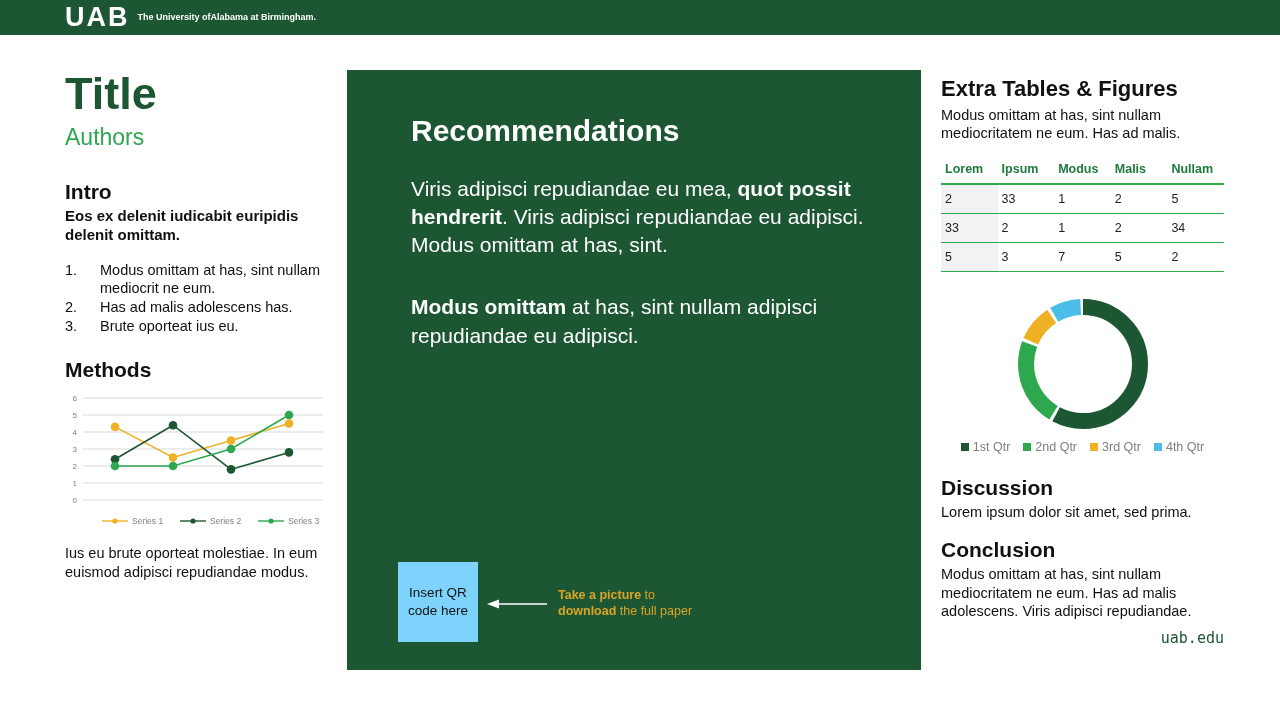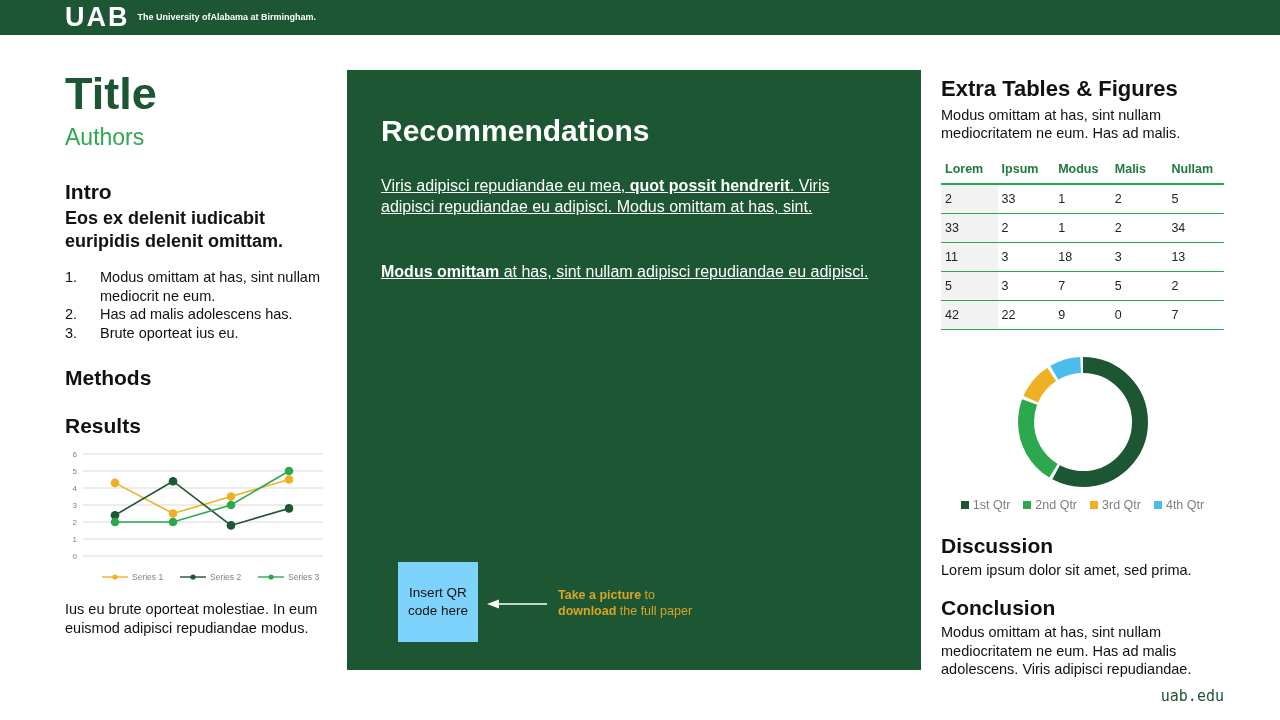--- a/index.html
+++ b/index.html
@@ -12,37 +12,37 @@
   .logo { position:absolute; left:65px; top:4px; display:flex; align-items:center; gap:8px; color:#fff; }
   .logo-mark { font-size:27px; font-weight:800; letter-spacing:2px; line-height:1; }
   .logo-text { display:flex; flex-direction:row; font-size:9px; font-weight:700; line-height:1.25; }
 
   
   .left-col { position:absolute; left:65px; top:70px; width:263px; }
   .title { font-size:45px; font-weight:800; color:#1d5632; line-height:1.05; }
   .authors { margin-top:7px; font-size:23px; color:#2ea84f; }
   h2.sec { font-size:21px; font-weight:800; color:#111; line-height:1.15; }
   .intro-head { margin-top:29px; }
-  .intro-lead { margin-top:3px; font-size:18px; font-weight:700; line-height:1.25; }
+  .intro-lead { margin-top:3px; font-size:15px; font-weight:700; line-height:1.25; }
   ol.num-list { margin-top:16px; list-style:none; counter-reset:item; font-size:14.5px; line-height:1.28; }
   ol.num-list li { position:relative; padding-left:35px; counter-increment:item; }
   ol.num-list li::before { content:counter(item) "."; position:absolute; left:0; }
   .methods-head { margin-top:23px; }
   .methods-body { margin-top:3px; font-size:14.5px; line-height:1.3; }
   .results-head { margin-top:24px; }
   .chart-wrap { margin-top:8px; }
   .closing { margin-top:8px; font-size:14.5px; line-height:1.3; }
 
   
   .center-panel { position:absolute; left:347px; top:70px; width:574px; height:600px;
     background:#1d5632; color:#fff; }
-  .center-inner { position:absolute; left:34px; top:44px; width:500px; }
+  .center-inner { position:absolute; left:64px; top:44px; width:500px; }
   .rec-head { font-size:30px; font-weight:800; color:#fff; }
-  .center-body { margin-top:27px; font-size:16px; line-height:1.34; width:500px;text-decoration:underline; }
-  .center-body + .center-body { margin-top:43px; }
+  .center-body { margin-top:27px; font-size:21px; line-height:1.34; width:500px; }
+  .center-body + .center-body { margin-top:34px; }
   .center-body b { font-weight:800; }
   .qr-box { position:absolute; left:51px; top:492px; width:80px; height:80px; background:#7dd3fc;
     color:#111; display:flex; align-items:center; justify-content:center; text-align:center;
     font-size:13.5px; line-height:1.3; padding:4px; }
   .arrow-wrap { position:absolute; left:140px; top:527px; }
   .cta { position:absolute; left:211px; top:518px; width:152px; font-size:12.5px; line-height:1.26;
     color:#d9a427; }
   .cta b { font-weight:800; }
 
   
@@ -89,21 +89,20 @@
     <h2 class="sec intro-head">Intro</h2>
     <div class="intro-lead">Eos ex delenit iudicabit euripidis delenit omittam.</div>
     <ol class="num-list">
         <li>Modus omittam at has, sint nullam mediocrit ne eum.</li>
         <li>Has ad malis adolescens has.</li>
         <li>Brute oporteat ius eu.</li>
       </ol>
 
     <h2 class="sec methods-head">Methods</h2>
 
-    <h2 class="sec results-head">Results</h2>
     <div class="chart-wrap">
       <svg width="265" height="142" viewBox="0 0 265 142">
           <line x1="18" y1="110" x2="258" y2="110" stroke="#d9d9d9" stroke-width="1"></line>
           <text x="12" y="113" text-anchor="end" font-size="8" fill="#7f7f7f">0</text>
           <line x1="18" y1="93" x2="258" y2="93" stroke="#d9d9d9" stroke-width="1"></line>
           <text x="12" y="96" text-anchor="end" font-size="8" fill="#7f7f7f">1</text>
           <line x1="18" y1="76" x2="258" y2="76" stroke="#d9d9d9" stroke-width="1"></line>
           <text x="12" y="79" text-anchor="end" font-size="8" fill="#7f7f7f">2</text>
           <line x1="18" y1="59" x2="258" y2="59" stroke="#d9d9d9" stroke-width="1"></line>
           <text x="12" y="62" text-anchor="end" font-size="8" fill="#7f7f7f">3</text>
@@ -181,39 +180,25 @@
             <td>5</td>
           </tr>
           <tr>
             <td class="col0">33</td>
             <td>2</td>
             <td>1</td>
             <td>2</td>
             <td>34</td>
           </tr>
           <tr>
-            <td class="col0">11</td>
-            <td>3</td>
-            <td>18</td>
-            <td>3</td>
-            <td>13</td>
-          </tr>
-          <tr>
             <td class="col0">5</td>
             <td>3</td>
             <td>7</td>
             <td>5</td>
             <td>2</td>
-          </tr>
-          <tr>
-            <td class="col0">42</td>
-            <td>22</td>
-            <td>9</td>
-            <td>0</td>
-            <td>7</td>
           </tr>
         </tbody>
     </table>
 
     <div class="donut-wrap">
       <svg width="150" height="144" viewBox="0 0 150 144">
           <g transform="rotate(-90 75 72)">
             <circle cx="75" cy="72" r="57" fill="none" stroke="#1d5632" stroke-width="16" stroke-dasharray="206.7686294696956 151.37293303954078" stroke-dashoffset="0"></circle>
             <circle cx="75" cy="72" r="57" fill="none" stroke="#2ea84f" stroke-width="16" stroke-dasharray="78.86092857353977 279.28063393569664" stroke-dashoffset="-209.7686294696956"></circle>
             <circle cx="75" cy="72" r="57" fill="none" stroke="#efb124" stroke-width="16" stroke-dasharray="32.81415625092364 325.32740625831275" stroke-dashoffset="-291.62955804323536"></circle>

